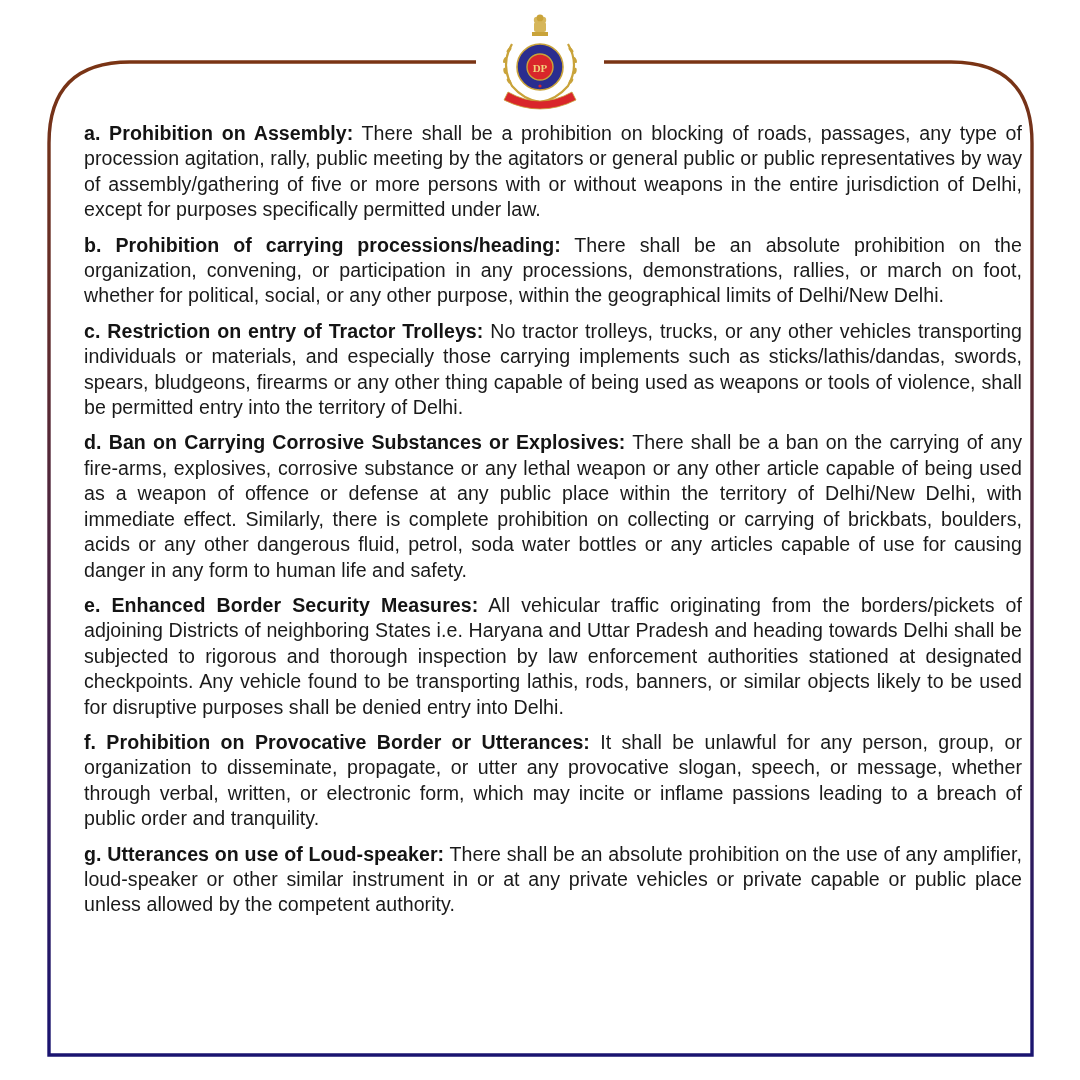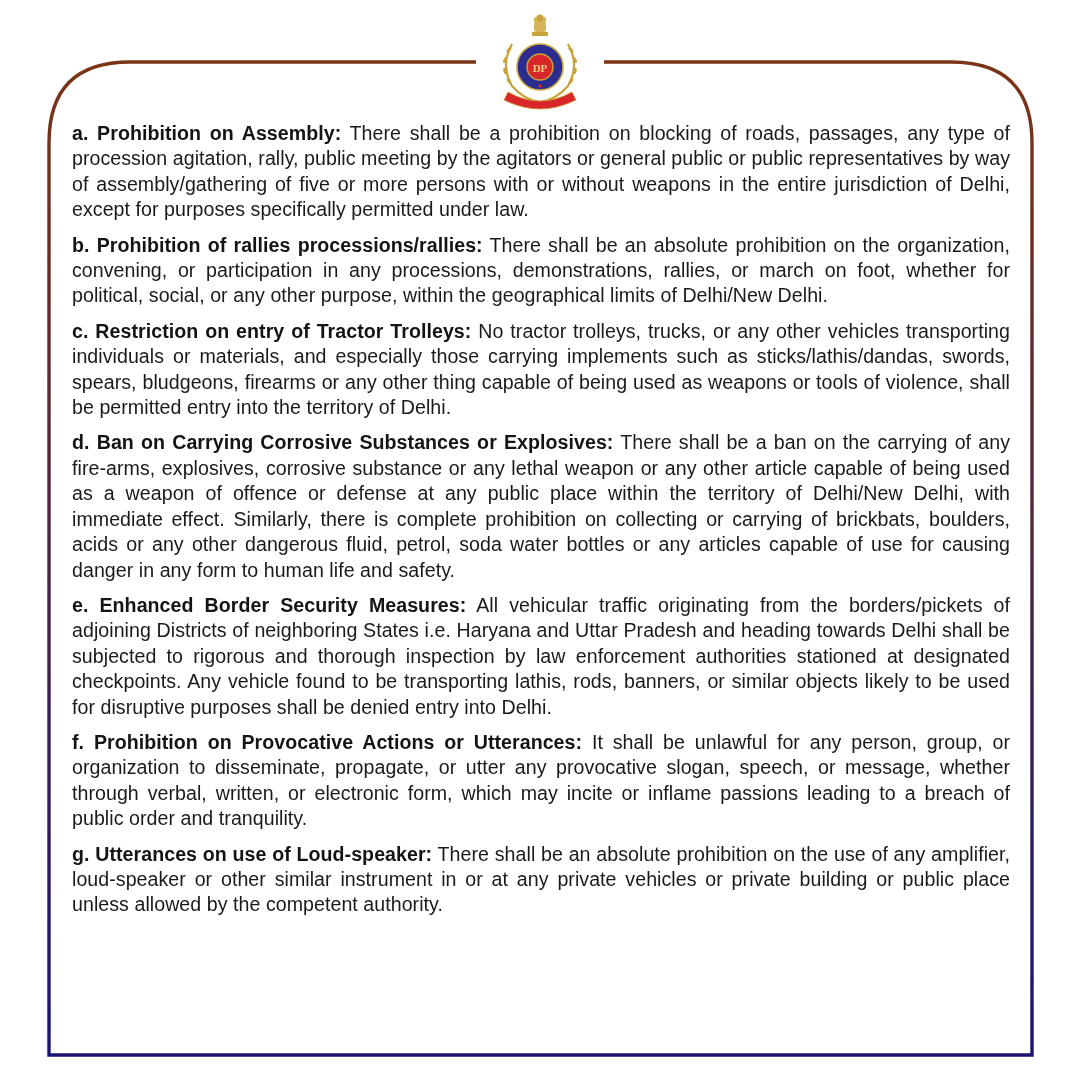--- a/index.html
+++ b/index.html
@@ -22,21 +22,21 @@
     }
     .logo {
       position: absolute;
       left: 490px;
       top: 10px;
       width: 100px;
       height: 104px;
     }
     .content {
       position: absolute;
-      left: 72px;
+      left: 84px;
       top: 121px;
       width: 938px;
     }
     .para {
       margin: 0 0 10px 0;
       font-size: 19.6px;
       line-height: 25.4px;
       text-align: justify;
       letter-spacing: 0.05px;
     }
@@ -87,19 +87,19 @@
 
   <circle cx="50" cy="57" r="13" fill="#d9262b" stroke="#c9a33a" stroke-width="1.4"></circle>
   <text x="50" y="61.5" text-anchor="middle" font-family="'Liberation Serif', serif" font-size="11" font-weight="bold" fill="#f2d27a">DP</text>
   <circle cx="50" cy="76" r="1.6" fill="#d9262b"></circle>
 
   <path d="M 18 82 Q 50 100 82 82 L 86 90 Q 50 108 14 90 Z" fill="#d9262b" stroke="#c9a33a" stroke-width="0.8"></path>
 </svg>
 
 <div class="content">
   <p class="para"><span class="lead">a. Prohibition on Assembly:</span><span> There shall be a prohibition on blocking of roads, passages, any type of procession agitation, rally, public meeting by the agitators or general public or public representatives by way of assembly/gathering of five or more persons with or without weapons in the entire jurisdiction of Delhi, except for purposes specifically permitted under law.</span></p>
-  <p class="para"><span class="lead">b. Prohibition of rallies processions/rallies:</span><span> There shall be an absolute prohibition on the organization, convening, or participation in any processions, demonstrations, rallies, or march on foot, whether for political, social, or any other purpose, within the geographical limits of Delhi/New Delhi.</span></p>
+  <p class="para"><span class="lead">b. Prohibition of carrying processions/heading:</span><span> There shall be an absolute prohibition on the organization, convening, or participation in any processions, demonstrations, rallies, or march on foot, whether for political, social, or any other purpose, within the geographical limits of Delhi/New Delhi.</span></p>
   <p class="para"><span class="lead">c. Restriction on entry of Tractor Trolleys:</span><span> No tractor trolleys, trucks, or any other vehicles transporting individuals or materials, and especially those carrying implements such as sticks/lathis/dandas, swords, spears, bludgeons, firearms or any other thing capable of being used as weapons or tools of violence, shall be permitted entry into the territory of Delhi.</span></p>
   <p class="para"><span class="lead">d. Ban on Carrying Corrosive Substances or Explosives:</span><span> There shall be a ban on the carrying of any fire-arms, explosives, corrosive substance or any lethal weapon or any other article capable of being used as a weapon of offence or defense at any public place within the territory of Delhi/New Delhi, with immediate effect. Similarly, there is complete prohibition on collecting or carrying of brickbats, boulders, acids or any other dangerous fluid, petrol, soda water bottles or any articles capable of use for causing danger in any form to human life and safety.</span></p>
   <p class="para"><span class="lead">e. Enhanced Border Security Measures:</span><span> All vehicular traffic originating from the borders/pickets of adjoining Districts of neighboring States i.e. Haryana and Uttar Pradesh and heading towards Delhi shall be subjected to rigorous and thorough inspection by law enforcement authorities stationed at designated checkpoints. Any vehicle found to be transporting lathis, rods, banners, or similar objects likely to be used for disruptive purposes shall be denied entry into Delhi.</span></p>
-  <p class="para"><span class="lead">f. Prohibition on Provocative Actions or Utterances:</span><span> It shall be unlawful for any person, group, or organization to disseminate, propagate, or utter any provocative slogan, speech, or message, whether through verbal, written, or electronic form, which may incite or inflame passions leading to a breach of public order and tranquility.</span></p>
-  <p class="para"><span class="lead">g. Utterances on use of Loud-speaker:</span><span> There shall be an absolute prohibition on the use of any amplifier, loud-speaker or other similar instrument in or at any private vehicles or private building or public place unless allowed by the competent authority.</span></p>
+  <p class="para"><span class="lead">f. Prohibition on Provocative Border or Utterances:</span><span> It shall be unlawful for any person, group, or organization to disseminate, propagate, or utter any provocative slogan, speech, or message, whether through verbal, written, or electronic form, which may incite or inflame passions leading to a breach of public order and tranquility.</span></p>
+  <p class="para"><span class="lead">g. Utterances on use of Loud-speaker:</span><span> There shall be an absolute prohibition on the use of any amplifier, loud-speaker or other similar instrument in or at any private vehicles or private capable or public place unless allowed by the competent authority.</span></p>
 </div>
 
 </body></html>

